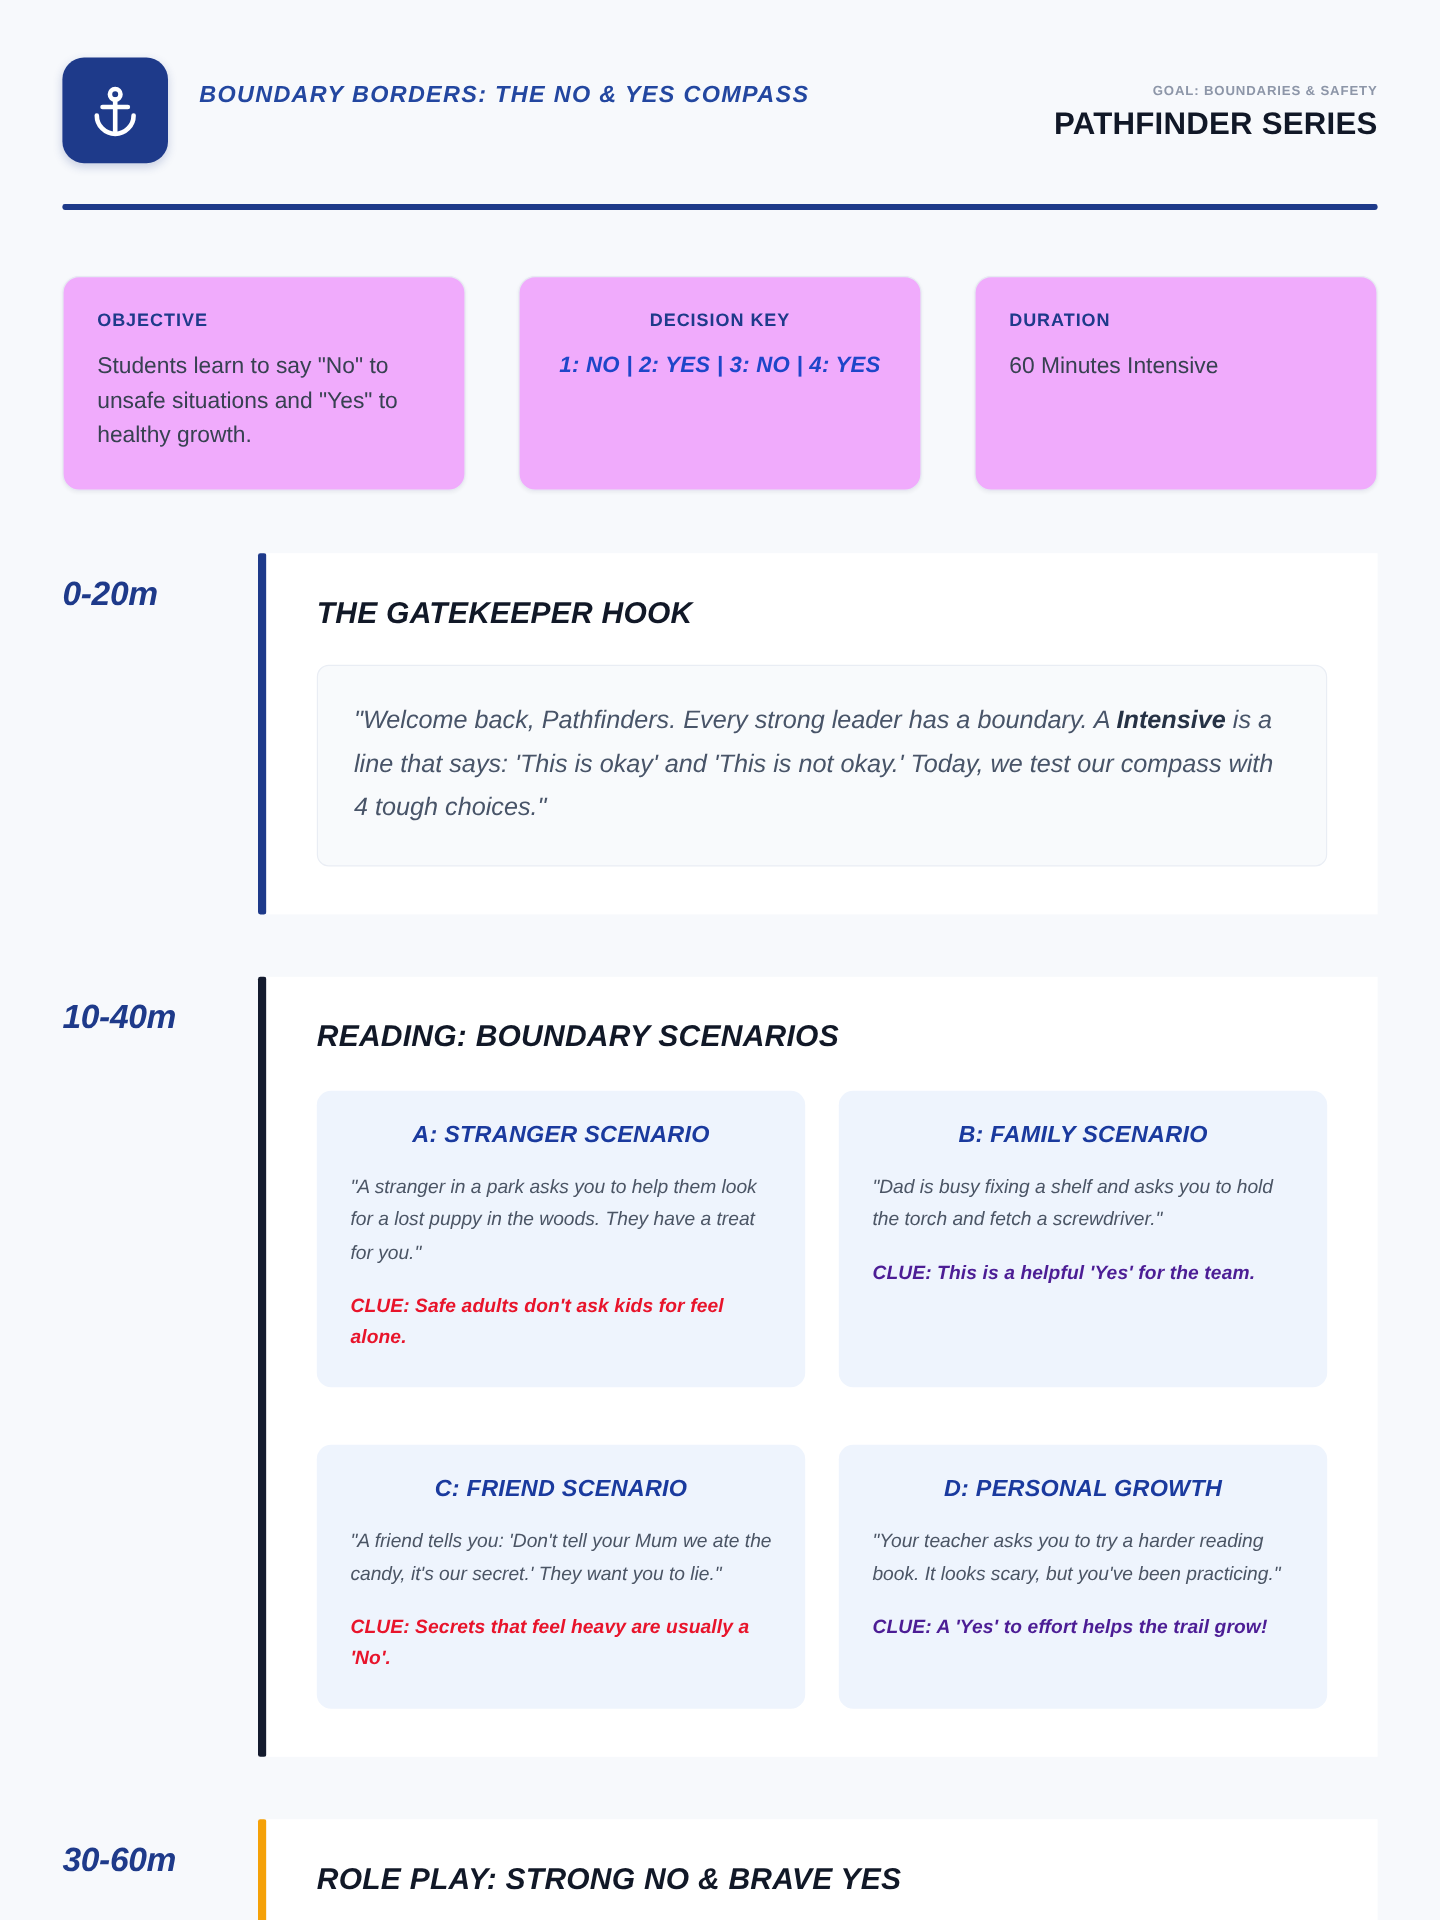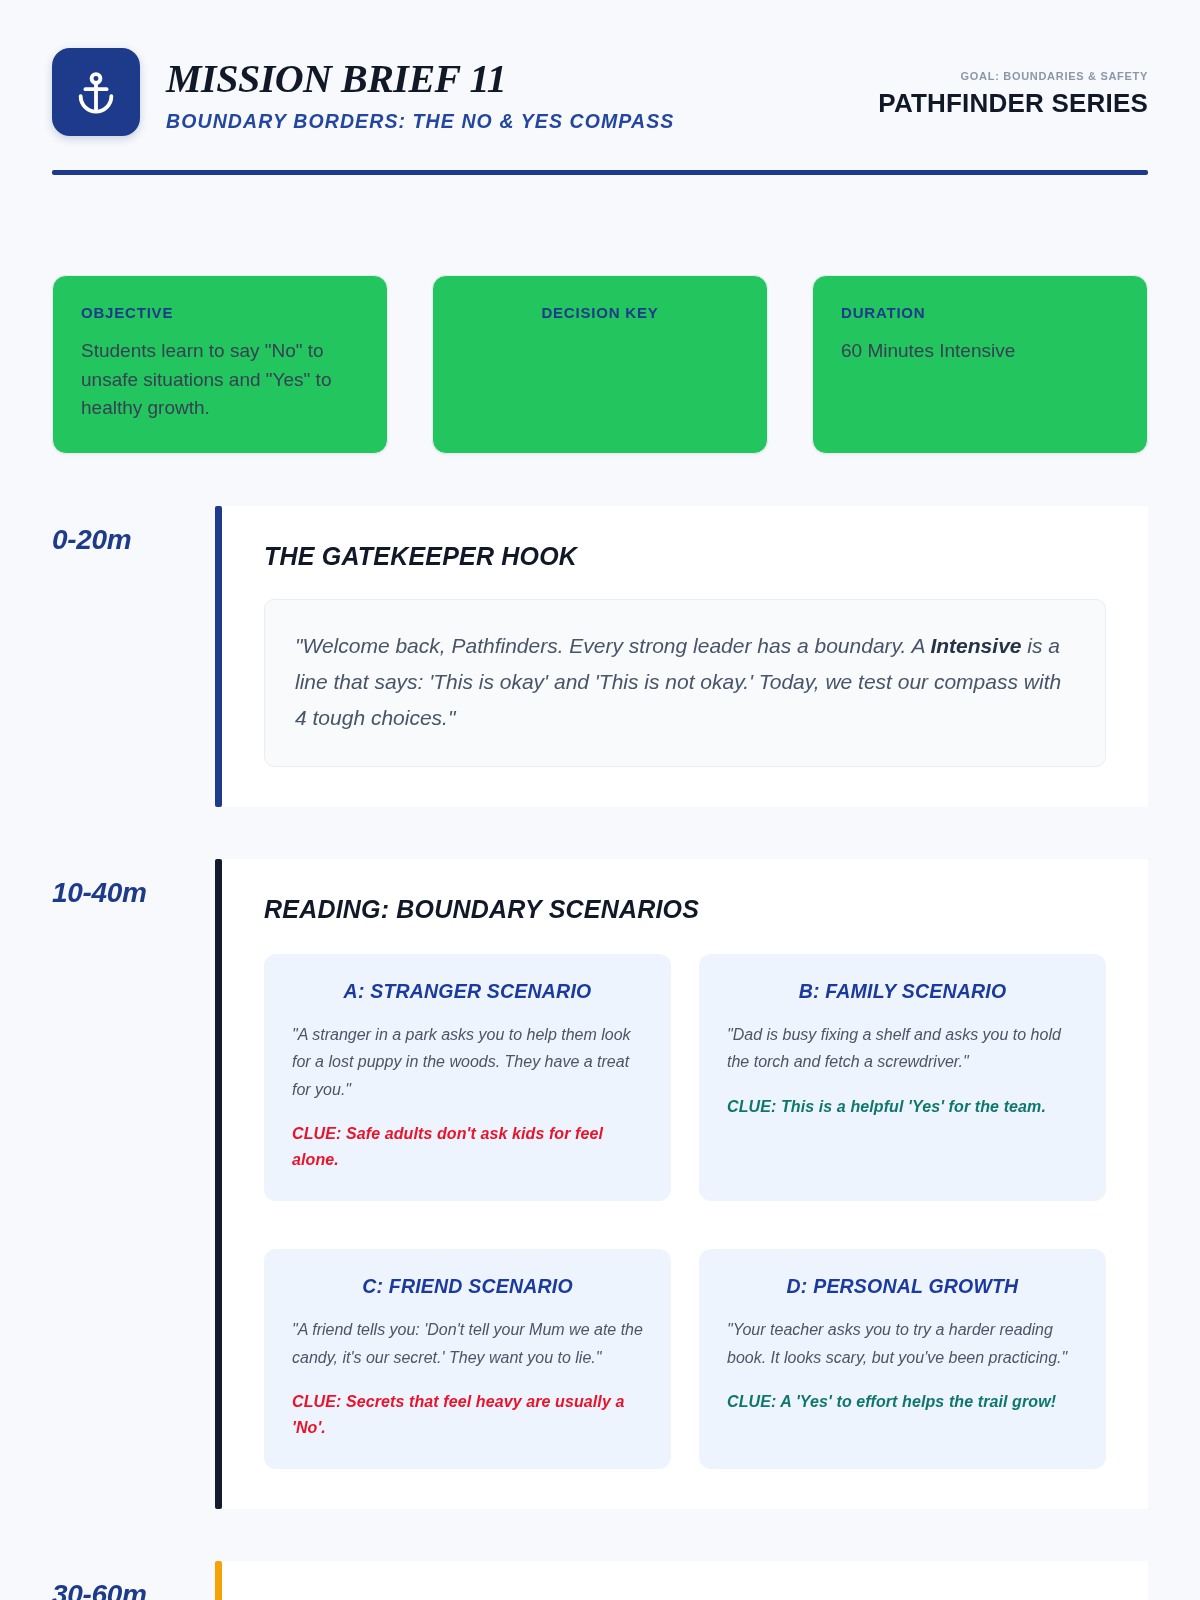--- a/index.html
+++ b/index.html
@@ -104,27 +104,26 @@
 
   
   .info-row {
     display: flex;
     gap: 44px;
     margin-top: 55px;
   }
 
   .info-card {
     flex: 1 1 0;
-    background: #22c55e;
+    background: #f0abfc;
     border: 1px solid #e6eaf2;
     border-radius: 14px;
     padding: 28px 28px 30px 28px;
     min-height: 170px;
     box-shadow: 0 1px 3px rgba(16,24,40,0.05);
-    margin-top: 45px;
   }
 
   .info-card.center { text-align: center; }
 
   .info-label {
     font-size: 15px;
     font-weight: 700;
     letter-spacing: 0.8px;
     color: #1e3a8a;
     text-transform: uppercase;
@@ -247,56 +246,56 @@
 
   .scenario-clue {
     margin-top: 18px;
     font-size: 16px;
     font-weight: 700;
     font-style: italic;
     line-height: 1.62;
     letter-spacing: 0.1px;
   }
   .clue-no  { color: #e8142b; }
-  .clue-yes { color: #0f766e; }
+  .clue-yes { color: #4c1d95; }
 </style>
 </head>
 <body>
 
 <div class="page">
 
   <div class="header">
     <div class="header-left">
       <div class="logo-badge">
         <svg viewBox="0 0 24 24" fill="none" stroke="#ffffff" stroke-width="2" stroke-linecap="round" stroke-linejoin="round">
           <circle cx="12" cy="5" r="2.3"></circle>
           <line x1="12" y1="7.3" x2="12" y2="21"></line>
           <line x1="6.5" y1="10.5" x2="17.5" y2="10.5"></line>
           <path d="M4 14.2a8 8 0 0 0 16 0"></path>
         </svg>
       </div>
       <div class="title-wrap">
-        <div class="mission-title">MISSION BRIEF 11</div>
         <div class="mission-sub">BOUNDARY BORDERS: THE NO &amp; YES COMPASS</div>
       </div>
     </div>
     <div class="header-right">
       <div class="goal-line">GOAL: BOUNDARIES &amp; SAFETY</div>
       <div class="series-line">PATHFINDER SERIES</div>
     </div>
   </div>
   <div class="header-rule"></div>
 
   <div class="info-row">
     <div class="info-card">
       <div class="info-label">OBJECTIVE</div>
       <div class="info-value">Students learn to say "No" to unsafe situations and "Yes" to healthy growth.</div>
     </div>
     <div class="info-card center">
       <div class="info-label">DECISION KEY</div>
+      <div class="info-value key">1: NO | 2: YES | 3: NO | 4: YES</div>
     </div>
     <div class="info-card">
       <div class="info-label">DURATION</div>
       <div class="info-value">60 Minutes Intensive</div>
     </div>
   </div>
 
   <div class="section">
     <div class="time-col">
       <div class="time-label">0-20m</div>

